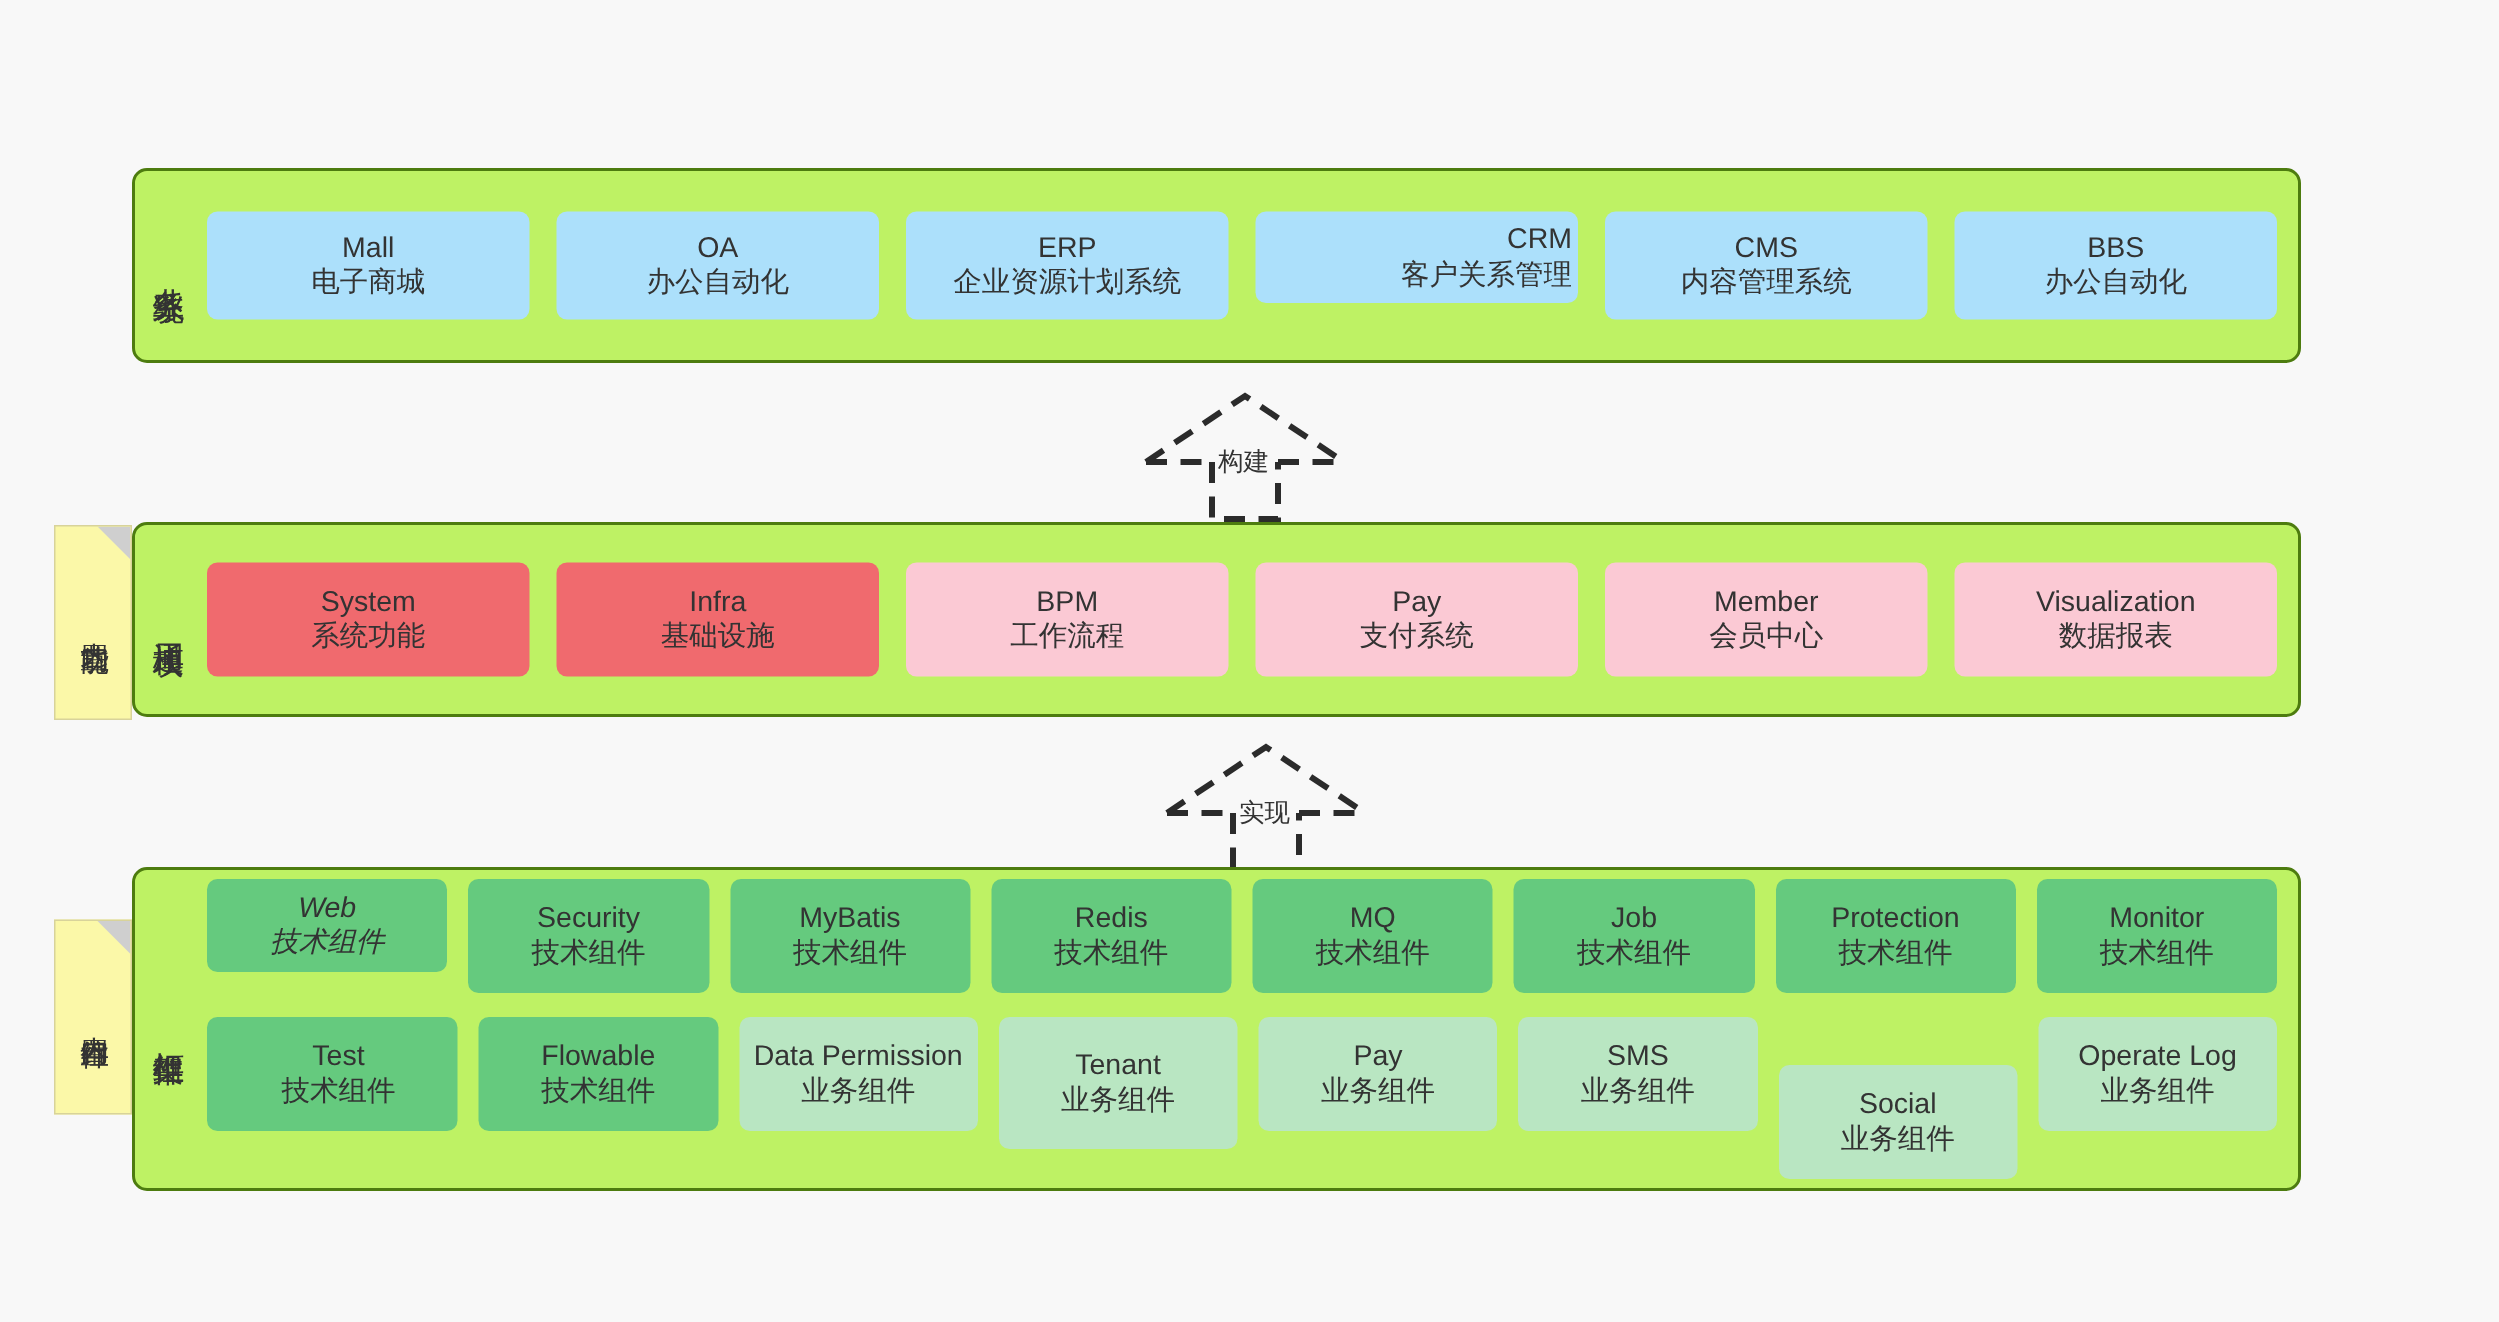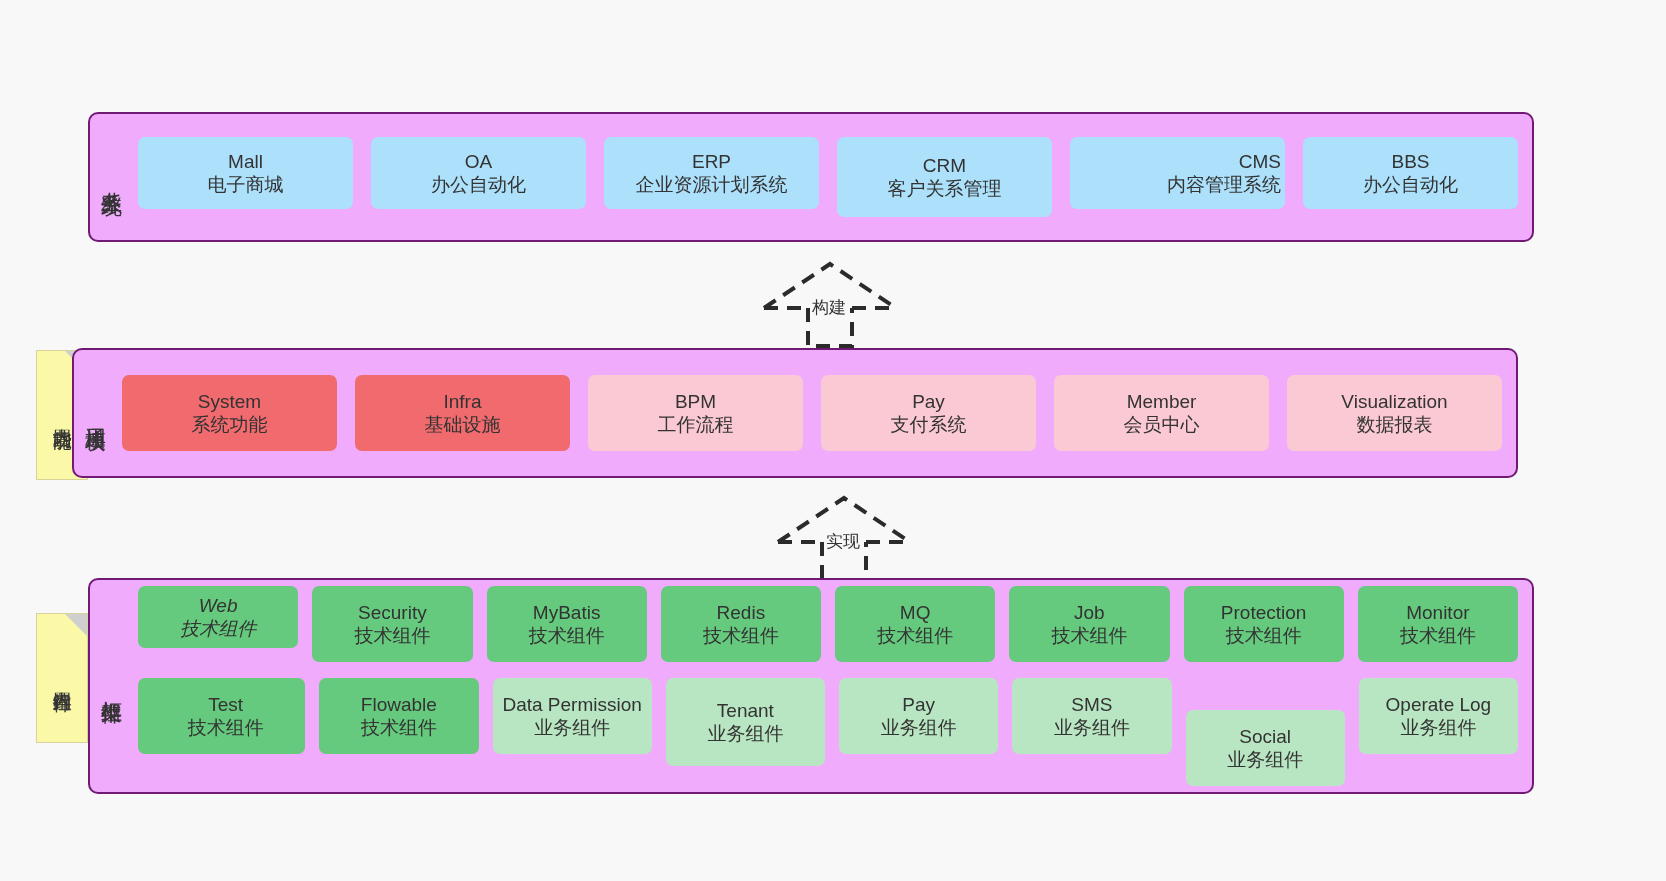--- a/index.html
+++ b/index.html
@@ -17,22 +17,22 @@
   }
   .canvas {
     position: absolute;
     inset: 0;
   }
 
   
   .layer {
     position: absolute;
     box-sizing: border-box;
-    background: #f0abfc;
-    border: 2px solid #701a75;
+    background: #bef264;
+    border: 2px solid #4d7c0f;
     border-radius: 10px;
     display: flex;
     align-items: stretch;
   }
   .layer-title {
     flex: 0 0 auto;
     width: 42px;
     display: flex;
     align-items: center;
     justify-content: center;
@@ -130,25 +130,25 @@
           <span class="l2">电子商城</span>
         </div>
         <div class="cell" style="background:#ace0fb; height:72px;">
           <span class="l1">OA</span>
           <span class="l2">办公自动化</span>
         </div>
         <div class="cell" style="background:#ace0fb; height:72px;">
           <span class="l1">ERP</span>
           <span class="l2">企业资源计划系统</span>
         </div>
-        <div class="cell" style="background:#ace0fb; height:80px;">
+        <div class="cell" style="background:#ace0fb; height:61px;align-items:flex-end;">
           <span class="l1">CRM</span>
           <span class="l2">客户关系管理</span>
         </div>
-        <div class="cell" style="background:#ace0fb; height:72px;align-items:flex-end;">
+        <div class="cell" style="background:#ace0fb; height:72px;">
           <span class="l1">CMS</span>
           <span class="l2">内容管理系统</span>
         </div>
         <div class="cell" style="background:#ace0fb; height:72px;">
           <span class="l1">BBS</span>
           <span class="l2">办公自动化</span>
         </div>
 
       </div>
     </div>
@@ -162,21 +162,21 @@
       <polyline points="56,50 56,88 100,88 100,50" fill="none" stroke="#2b2b2b" stroke-width="4" stroke-dasharray="14,9"></polyline>
     </svg>
     <span class="label" style="left:60px; top:38px;">构建</span>
   </div>
 
   <div class="tag" style="left:36px; top:350px; width:52px; height:130px;">
     <span class="fold"></span>
     <span>内置功能</span>
   </div>
 
-  <div class="layer" style="left:72px; top:348px; width:1446px; height:130px;">
+  <div class="layer" style="left:88px; top:348px; width:1446px; height:130px;">
     <div class="layer-title">通用模块</div>
     <div class="layer-body">
       <div class="row">
 
         <div class="cell" style="background:#f06a6e; height:76px;">
           <span class="l1">System</span>
           <span class="l2">系统功能</span>
         </div>
         <div class="cell" style="background:#f06a6e; height:76px;">
           <span class="l1">Infra</span>

